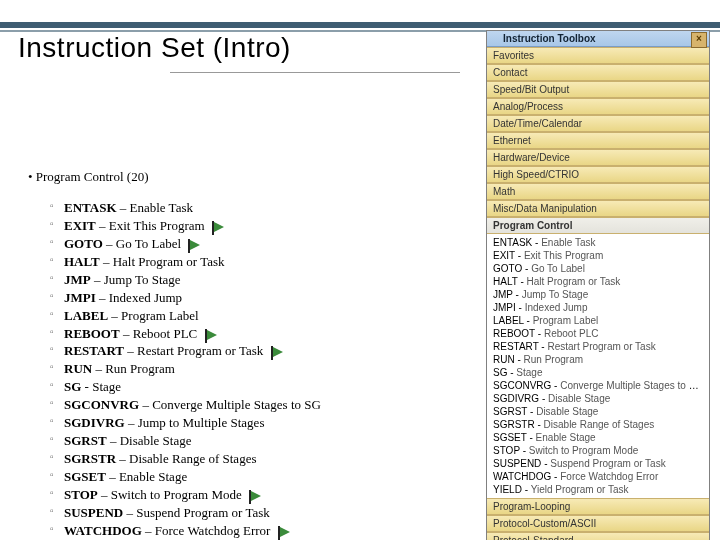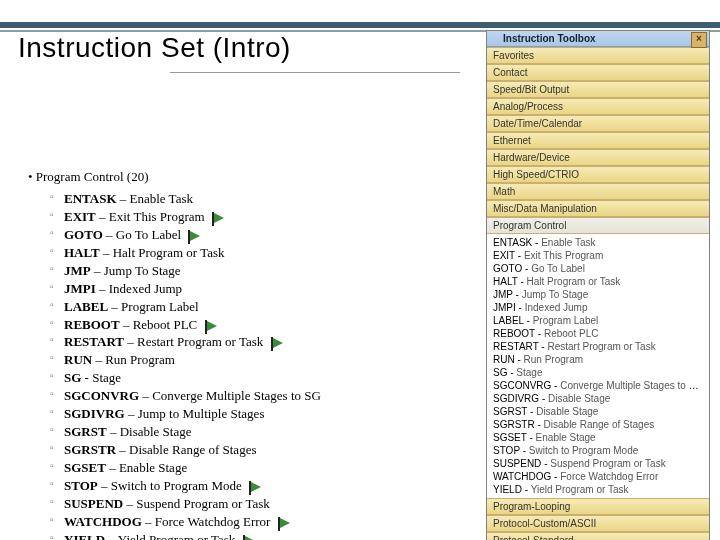--- a/index.html
+++ b/index.html
@@ -18,21 +18,21 @@
   .title{
     position:absolute;left:18px;top:32px;
     font-size:28px;font-weight:400;letter-spacing:.5px;
   }
   
   .content{
     position:absolute;left:28px;top:168px;right:252px;
     font-family:Georgia,"Times New Roman",serif;
     font-size:13px;line-height:1.38;
   }
-  .lead{margin-bottom:4px}
+  .lead{margin-bottom:13px}
   .lead::before{content:"• ";}
   ul.items{list-style:none;margin:0 0 0 28px;padding:0}
   ul.items li{position:relative;padding-left:8px}
   ul.items li::before{
     content:"▫";position:absolute;left:-6px;top:0;color:#555;font-size:10px
   }
   ul.items li b{font-weight:700}
   .flag{
     display:inline-block;width:0;height:0;margin-left:6px;vertical-align:middle;
     border-left:10px solid #3b8b3b;border-top:5px solid transparent;border-bottom:5px solid transparent;
@@ -61,21 +61,21 @@
   .tb-title .close{
     position:absolute;right:2px;top:1px;width:14px;height:14px;
     background:#d7b46c;border:1px solid #8a6a2e;text-align:center;line-height:12px;
     font-size:10px;color:#5a3b00;cursor:default
   }
   .bar{
     padding:2px 6px;border-top:1px solid #c9b06e;border-bottom:1px solid #c9b06e;
     background:linear-gradient(#f7eab6,#e9d686);color:#333;font-weight:400
   }
   .bar.open{background:linear-gradient(#f0efe9,#e4e3dc)}
-  .bar.header{font-weight:400}
+  .bar.header{font-weight:700}
   .panel{
     background:#fff;padding:2px 0;max-height:260px;overflow:hidden
   }
   .row{padding:0 6px;line-height:13px;white-space:nowrap;overflow:hidden;text-overflow:ellipsis}
   .row .m{font-weight:400}
   .row .d{color:#555}
 </style>
 </head>
 <body>
 

